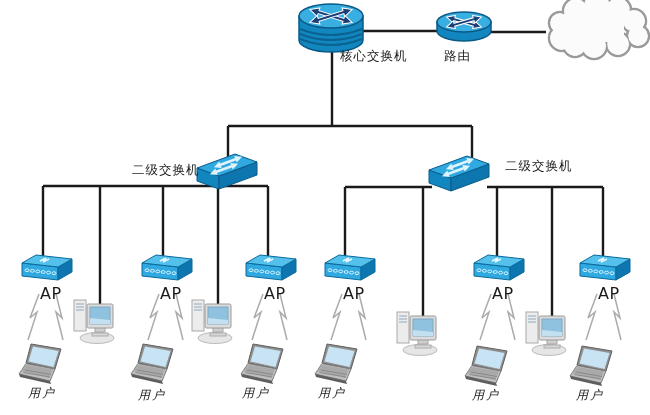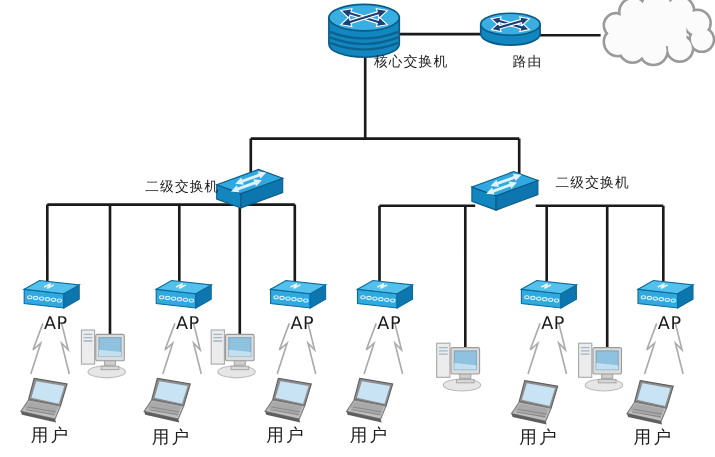--- a/index.html
+++ b/index.html
@@ -4,21 +4,21 @@
 <style>
   html,body{margin:0;padding:0;background:#fff;}
   #canvas{
     position:relative;width:650px;height:415px;background:#ffffff;overflow:hidden;
     font-family:"DejaVu Sans","Liberation Sans",sans-serif;
   }
   .dev{position:absolute;display:block;}
   .lbl{position:absolute;color:#1a1a1a;white-space:nowrap;line-height:1.1;}
   .lbl-cn{font-size:12.5px;letter-spacing:1px;text-align:center;}
   .lbl-ap{font-size:16px;letter-spacing:.5px;}
-  .lbl-user{font-size:16px;letter-spacing:2px;}
+  .lbl-user{font-size:12px;letter-spacing:2px;font-style:italic;}
   svg{display:block;}
 </style>
 </head>
 <body>
 
 <div id="canvas">
 
   <svg width="0" height="0" style="position:absolute" aria-hidden="true">
     <defs>
       <symbol id="icon-core-switch" viewBox="0 0 68 56">
@@ -197,21 +197,21 @@
       <use href="#icon-laptop"></use>
     </svg>
   <svg class="dev" style="left:464px;top:345px" width="50" height="44">
       <use href="#icon-laptop"></use>
     </svg>
   <svg class="dev" style="left:569px;top:345px" width="50" height="44">
       <use href="#icon-laptop"></use>
     </svg>
 
   <div class="lbl lbl-cn" style="left:340px;top:49px">核心交换机</div>
-  <div class="lbl lbl-cn" style="left:466px;top:49px">路由</div>
+  <div class="lbl lbl-cn" style="left:444px;top:49px">路由</div>
   <div class="lbl lbl-cn" style="left:132px;top:163px">二级交换机</div>
   <div class="lbl lbl-cn" style="left:505px;top:159px">二级交换机</div>
 
   <div class="lbl lbl-ap" style="left:40px;top:285px">AP</div>
   <div class="lbl lbl-ap" style="left:160px;top:285px">AP</div>
   <div class="lbl lbl-ap" style="left:264px;top:285px">AP</div>
   <div class="lbl lbl-ap" style="left:343px;top:285px">AP</div>
   <div class="lbl lbl-ap" style="left:492px;top:285px">AP</div>
   <div class="lbl lbl-ap" style="left:598px;top:285px">AP</div>
 

